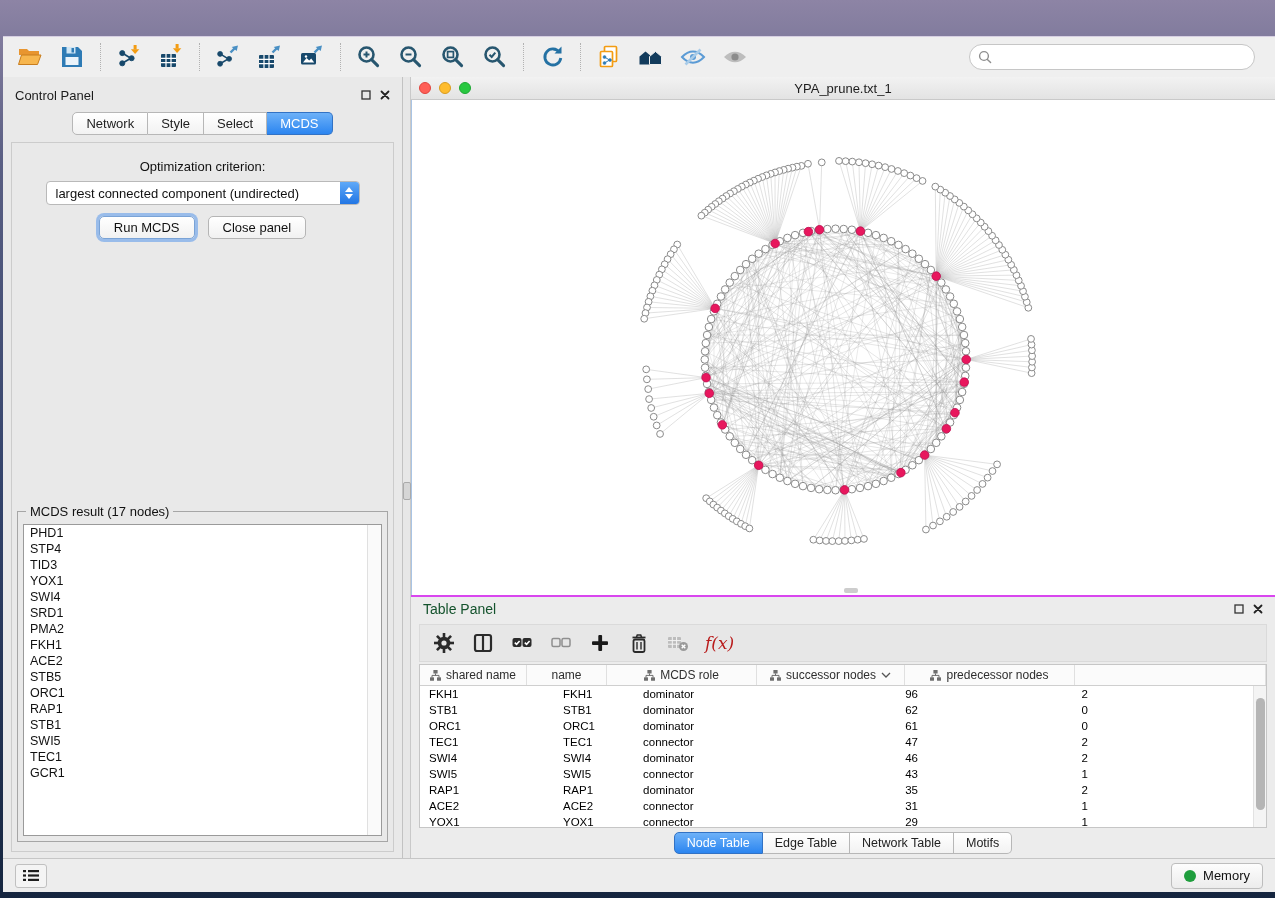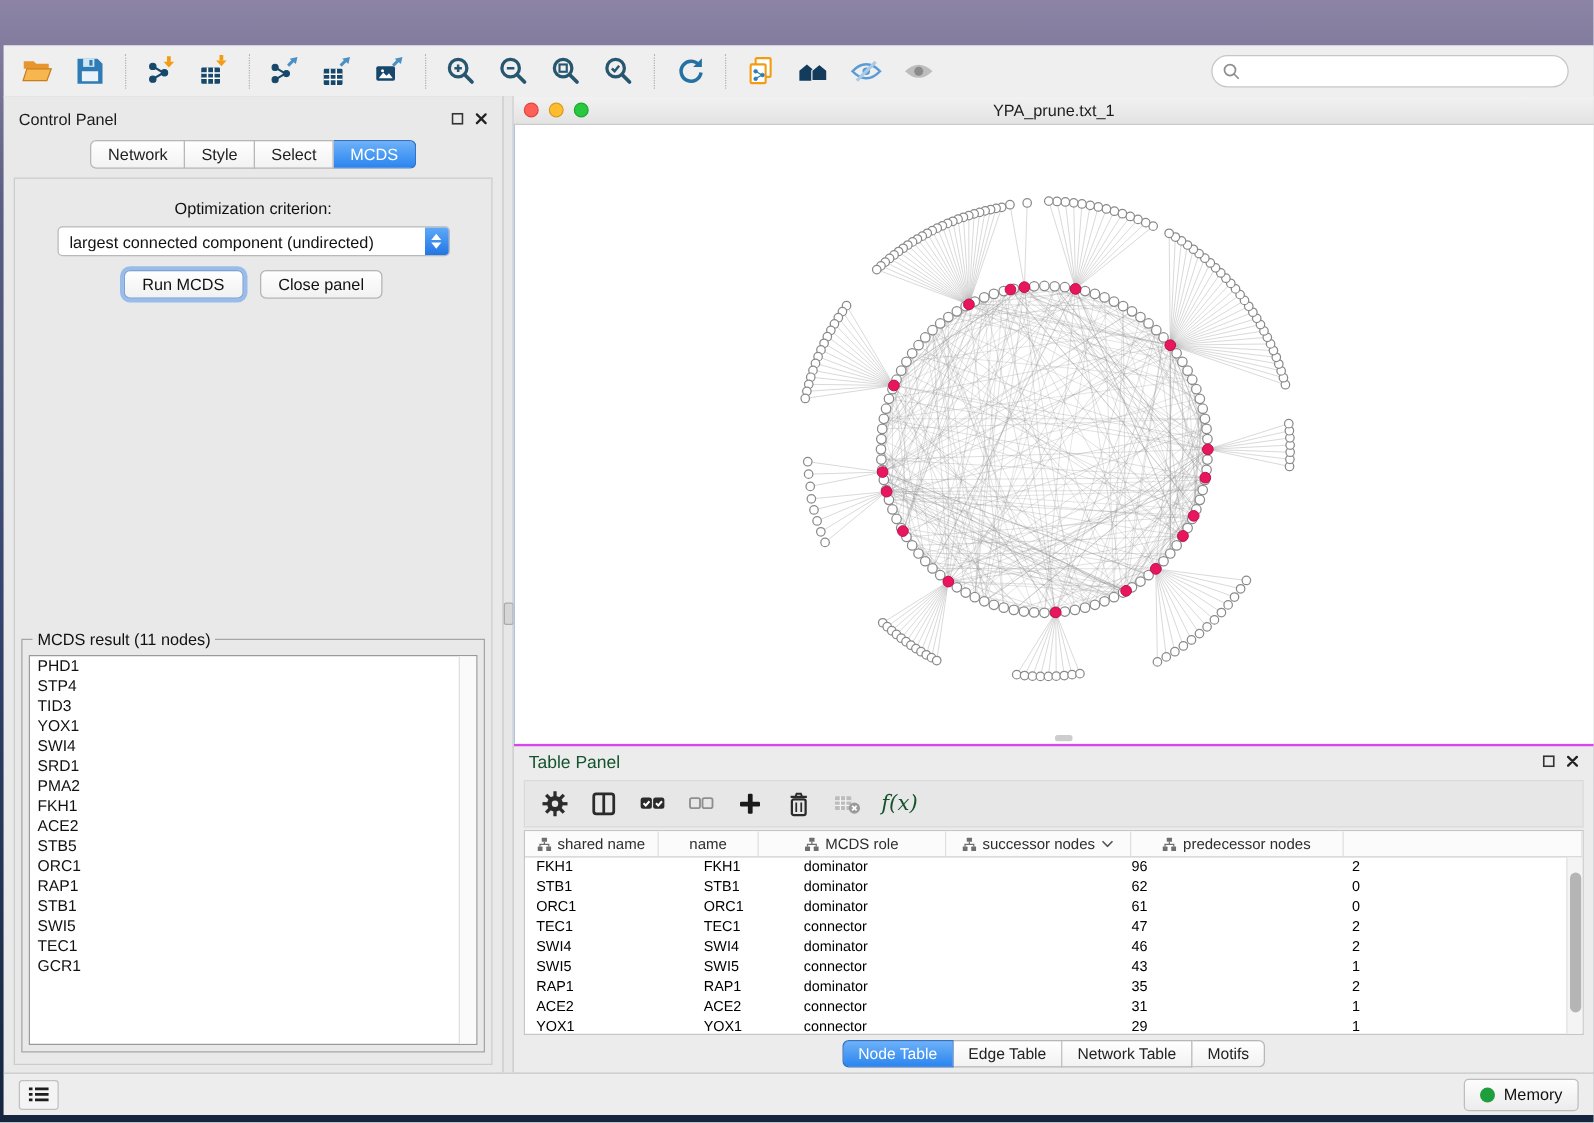--- a/index.html
+++ b/index.html
@@ -59,21 +59,21 @@
   .net-title{position:absolute;left:0;right:0;text-align:center;font-size:13px;color:#1d1d1d;}
   .net-canvas{flex:1;background:#fff;position:relative;border-left:1px solid #a9c4e4;}
   .net-canvas svg{position:absolute;inset:0;}
   .hthumb{position:absolute;left:50%;bottom:2px;width:14px;height:5px;background:#cdcdcd;border-radius:2px;}
 
   
   .table-panel{flex:1;display:flex;flex-direction:column;min-height:0;}
   .tp-titlebar{height:24px;display:flex;align-items:center;padding:0 12px 0 12px;font-size:14px;color:#14532d;flex:none;}
   .tp-toolbar{height:36px;margin:3px 8px 0 8px;background:#e7e7e7;border:1px solid #dadada;display:flex;align-items:center;gap:15px;padding-left:12px;flex:none;}
   .tp-tbtn{width:24px;height:24px;display:flex;align-items:center;justify-content:center;}
-  .fx{font-family:"DejaVu Serif",serif;font-style:italic;font-size:17px;color:#14532d;}
+  .fx{font-family:"DejaVu Serif",serif;font-style:italic;font-size:17px;color:#b91c1c;}
   .tp-table{margin:2px 8px 0 8px;background:#fff;border:1px solid #c6c6c6;flex:1;position:relative;overflow:hidden;}
   .thead{height:20px;display:flex;background:#fbfbfb;border-bottom:1px solid #cfcfcf;}
   .th{display:flex;align-items:center;justify-content:center;gap:5px;font-size:12px;color:#2e2e2e;border-right:1px solid #e0e0e0;box-sizing:border-box;flex:none;}
   .th-fill{flex:1;}
   .tr{height:16px;display:flex;align-items:center;}
   .td{font-size:11.5px;color:#000;box-sizing:border-box;flex:none;white-space:nowrap;overflow:hidden;}
   .td.left{padding-left:9px;text-align:left;}
   .td.right{padding-right:14px;text-align:right;}
   .vscroll{position:absolute;top:21px;bottom:0;right:0;width:12px;background:#f4f4f4;border-left:1px solid #e2e2e2;}
   .vthumb{position:absolute;top:12px;right:1px;width:9px;height:112px;background:#b5b5b5;border-radius:5px;}
@@ -310,21 +310,21 @@
             <span class="sel-cap">
                 <span class="tri-up"></span>
                 <span class="tri-dn"></span>
               </span>
           </div>
           <div class="btn-row">
             <button class="btn focus">Run MCDS</button>
             <button class="btn">Close panel</button>
           </div>
           <div class="mcds-fieldset">
-            <span class="mcds-legend">MCDS result (11 nodes)</span>
+            <span class="mcds-legend">MCDS result (17 nodes)</span>
             <div class="mcds-listbox">
               <div id="mcds-list">
                   <div class="mcds-item">PHD1</div>
                   <div class="mcds-item">STP4</div>
                   <div class="mcds-item">TID3</div>
                   <div class="mcds-item">YOX1</div>
                   <div class="mcds-item">SWI4</div>
                   <div class="mcds-item">SRD1</div>
                   <div class="mcds-item">PMA2</div>
                   <div class="mcds-item">FKH1</div>

